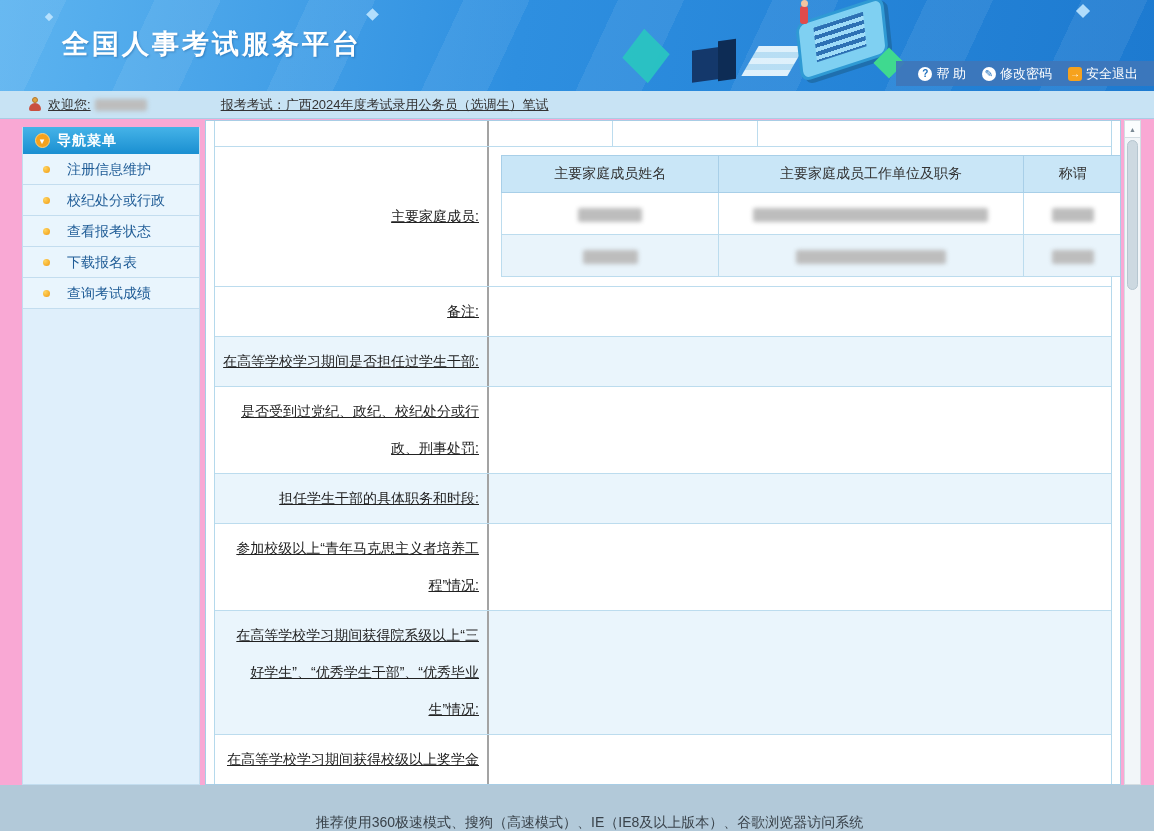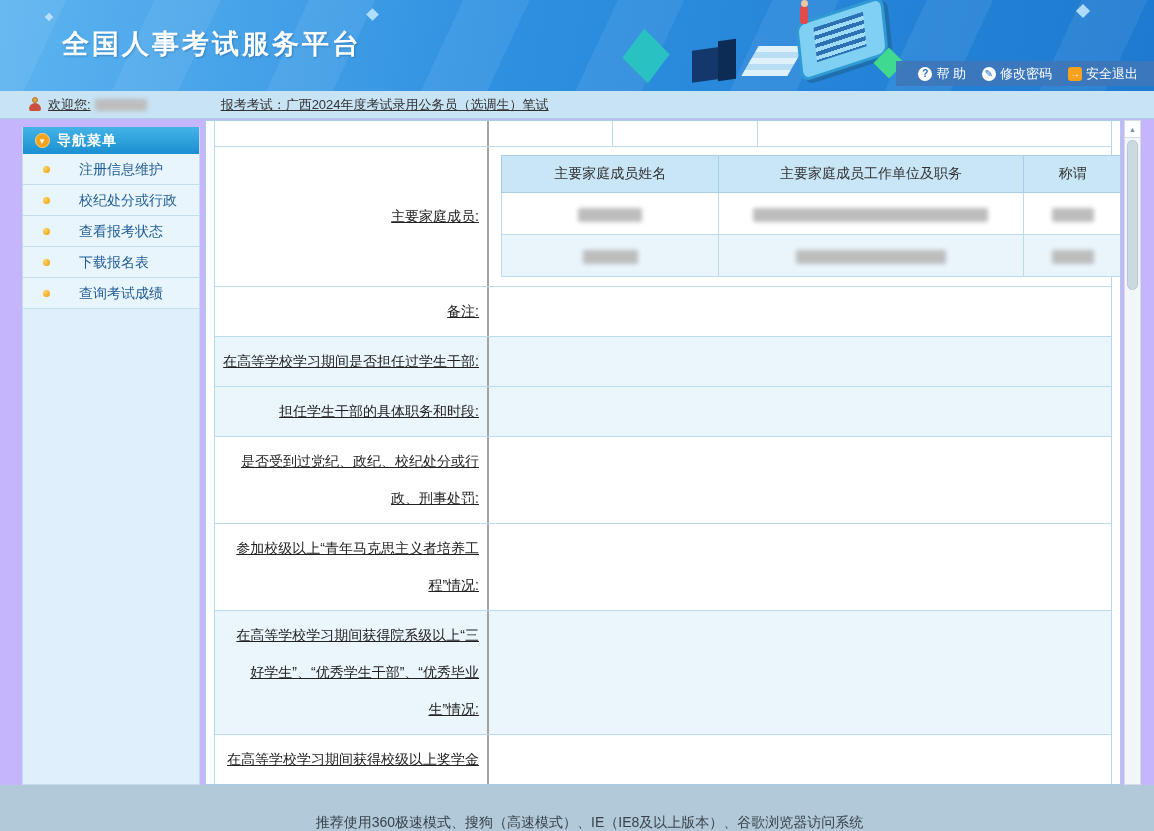--- a/index.html
+++ b/index.html
@@ -1,17 +1,17 @@
 <!DOCTYPE html>
 <html><head>
 <meta charset="utf-8">
 <style>
   * { margin:0; padding:0; box-sizing:border-box; }
   body { font-family:"Liberation Sans","DejaVu Sans",sans-serif; }
-  .page { position:relative; width:1154px; height:831px; background:#c4b5fd; overflow:hidden; }
+  .page { position:relative; width:1154px; height:831px; background:#f9a8d4; overflow:hidden; }
 
   
   .banner { position:absolute; left:0; top:0; width:1154px; height:91px;
     background:linear-gradient(100deg,#5db4f0 0%,#2e8fe0 45%,#1d7ad0 100%); overflow:hidden; }
   .banner::before { content:""; position:absolute; inset:0;
     background:repeating-linear-gradient(115deg, rgba(255,255,255,0.07) 0 60px, rgba(255,255,255,0) 60px 140px); }
   .banner-title { position:absolute; left:62px; top:26px; font-size:27px; font-weight:bold;
     color:#ffffff; letter-spacing:3px; text-shadow:1px 1px 2px rgba(0,60,120,0.35); }
   .deco-diamond { position:absolute; background:#bfe6ff; transform:rotate(45deg); opacity:.9; }
   
@@ -48,21 +48,21 @@
   .welcome-name { width:52px; height:12px; margin-left:4px; }
   .exam-label { margin-left:74px; }
 
   
   .sidebar { position:absolute; left:22px; top:127px; width:178px; height:658px; background:#dfeffb;
     border:1px solid #c3ddef; border-top:none; }
   .nav-header { height:27px; background:linear-gradient(#45b3e8,#1a8fd1); color:#fff; font-size:14px; font-weight:bold;
     display:flex; align-items:center; padding-left:34px; position:relative; letter-spacing:1px; }
   .nav-caret { position:absolute; left:12px; top:6px; width:15px; height:15px; background:#f6a21d; border-radius:50%;
     color:#fff; font-size:9px; display:flex; align-items:center; justify-content:center; border:1px solid #ffd27a; }
-  .menu-item { position:relative; height:31px; line-height:30px; padding-left:56px; font-size:14px; color:#1f5c96;
+  .menu-item { position:relative; height:31px; line-height:30px; padding-left:44px; font-size:14px; color:#1f5c96;
     background:#e9f5fd; border-bottom:1px solid #c3ddef; cursor:pointer; }
   .menu-bullet { position:absolute; left:20px; top:12px; width:7px; height:7px; border-radius:50%;
     background:radial-gradient(circle at 30% 30%, #ffd45e, #f09a12); }
 
   
   .main-panel { position:absolute; left:205px; top:120px; width:916px; height:665px; background:#ffffff;
     border:1px solid #a8cde5; overflow:hidden; }
   .form-table { margin:0 8px; border:1px solid #b5d9ec; border-top:none; }
   .row { display:flex; border-bottom:1px solid #bcdcee; background:#fff; }
   .row.blue { background:#eaf5fc; }
@@ -223,30 +223,30 @@
         <div class="value"></div>
       </div>
 
       <div class="row h31 blue">
         <div class="label">
             <span>在高等学校学习期间是否担任过学生干部:</span>
           </div>
         <div class="value"></div>
       </div>
 
+      <div class="row h69">
+        <div class="label">
+            <span>是否受到过党纪、政纪、校纪处分或行政、刑事处罚:</span>
+          </div>
+        <div class="value"></div>
+      </div>
+
       <div class="row h31 blue">
         <div class="label">
             <span>担任学生干部的具体职务和时段:</span>
-          </div>
-        <div class="value"></div>
-      </div>
-
-      <div class="row h69">
-        <div class="label">
-            <span>是否受到过党纪、政纪、校纪处分或行政、刑事处罚:</span>
           </div>
         <div class="value"></div>
       </div>
 
       <div class="row h69">
         <div class="label">
             <span>参加校级以上“青年马克思主义者培养工程”情况:</span>
           </div>
         <div class="value"></div>
       </div>

